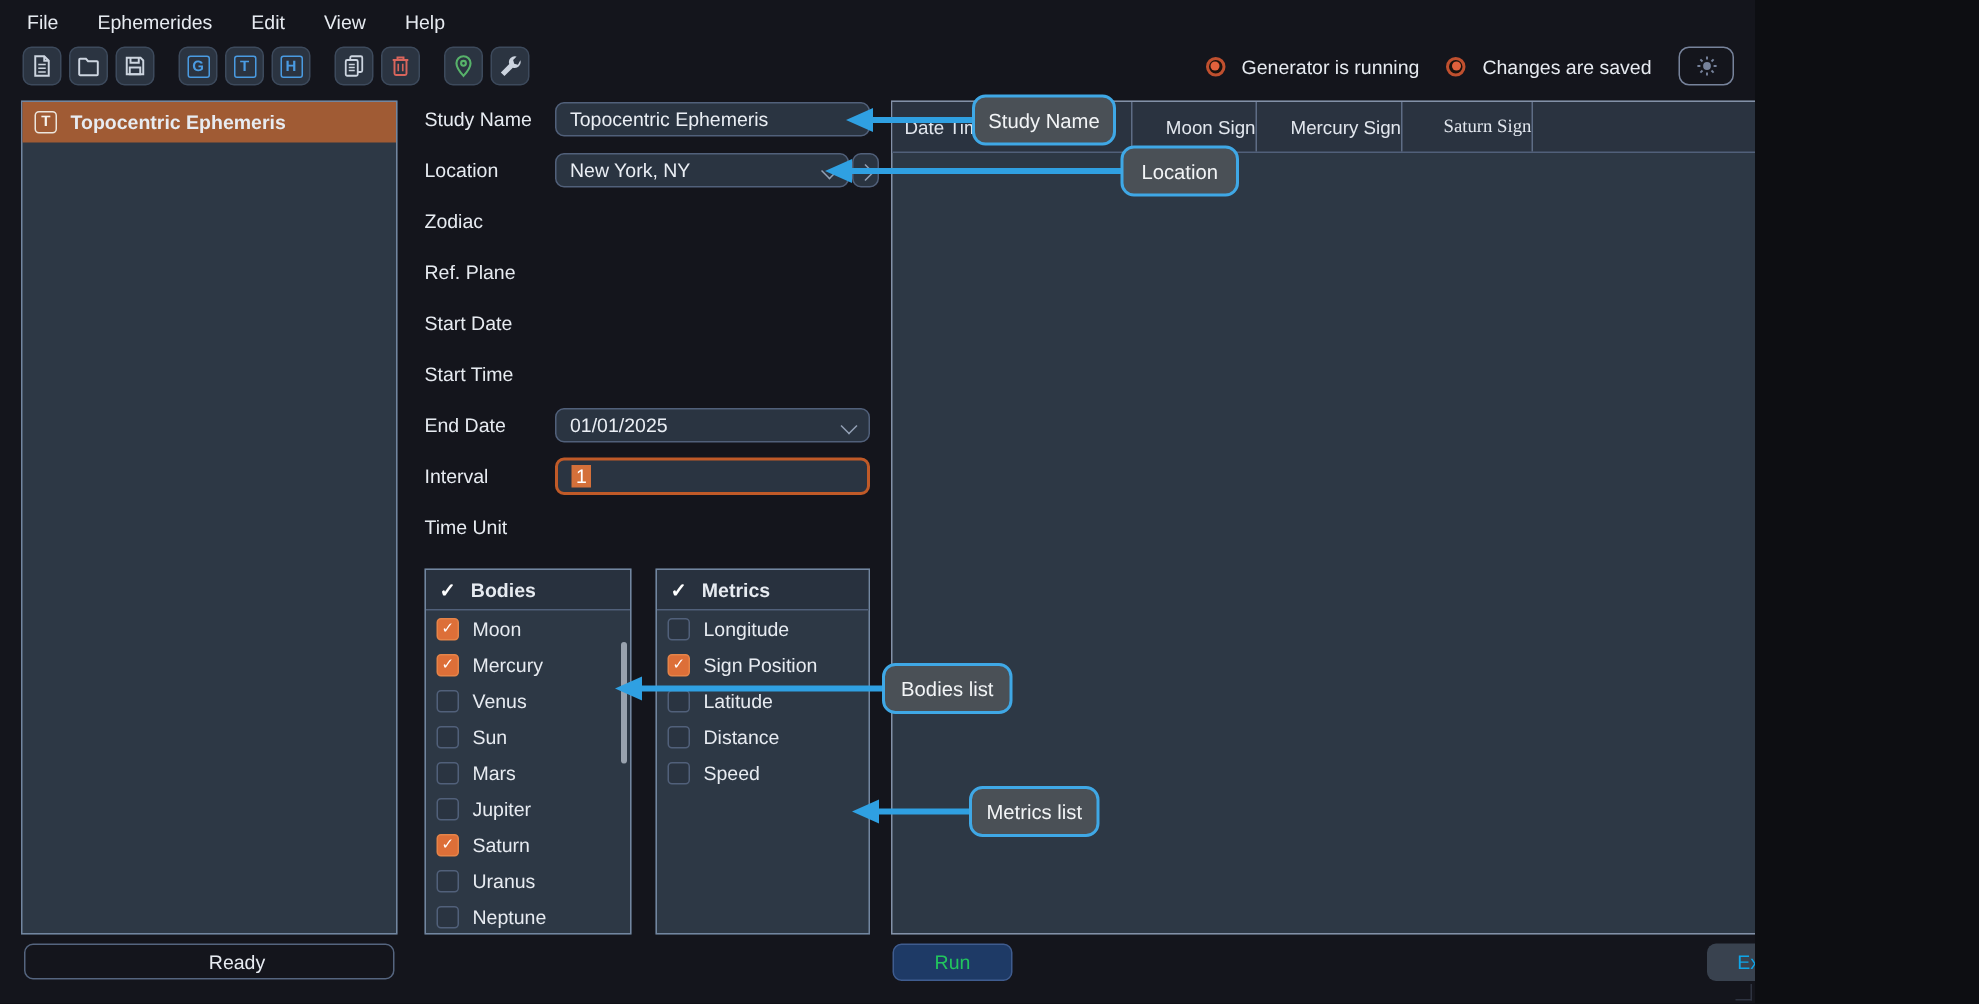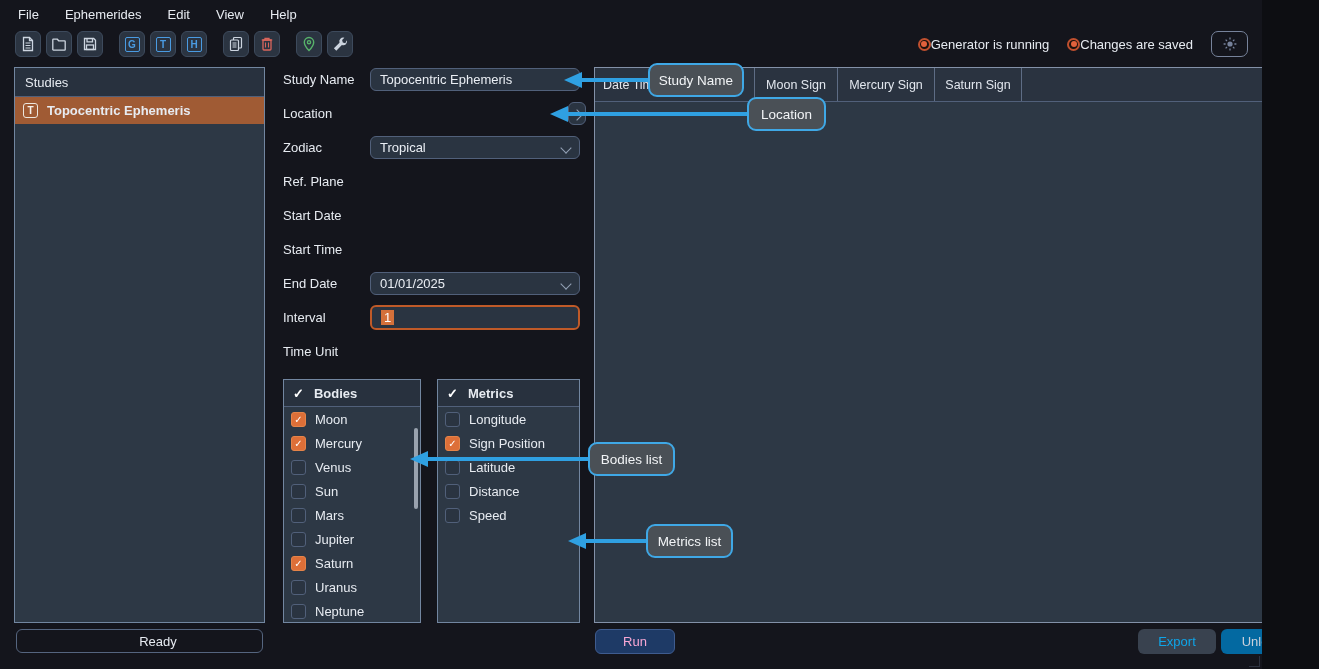--- a/index.html
+++ b/index.html
@@ -2,40 +2,40 @@
 <html><head>
 <meta charset="utf-8">
 <style>
   :root{
     --bg:#14151c; --panel:#2d3845; --panel-head:#28313e; --field:#2a3441;
     --border-light:#7286a0; --border-dim:#51607a; --text:#e7ebf1; --text-dim:#c7cfda;
     --orange:#dd6f38; --sel-orange:#a05b34; --focus:#c05a28; --blue:#2fa0e2;
     --runblue:#1e3a66; --btn:#2b3441; --btnborder:#3d4a5c;
   }
   html,body{margin:0;padding:0;background:#0d0e12;}
-  .app{position:relative;width:1262px;height:669px;background:var(--bg);
+  .app{position:relative;width:1170px;height:669px;background:var(--bg);
        font-family:"Liberation Sans",sans-serif;color:var(--text);overflow:hidden;}
 
   
   .menubar{position:absolute;left:0;top:0;right:0;height:28px;display:flex;align-items:center;
            padding-left:18px;gap:26px;font-size:13px;}
   .menu-item{cursor:default;}
 
   
   .toolbar{position:absolute;left:15px;top:29px;height:30px;display:flex;align-items:center;gap:5px;}
   .tgroup{display:flex;gap:5px;}
   .tgroup + .tgroup{margin-left:11px;}
   .tbtn{width:26px;height:26px;border-radius:6px;background:var(--btn);border:1px solid var(--btnborder);
         display:flex;align-items:center;justify-content:center;box-sizing:border-box;}
   .letterbox{width:15px;height:15px;border:1.5px solid #4a9be2;border-radius:2px;color:#4a9be2;
              font-size:10px;font-weight:bold;display:flex;align-items:center;justify-content:center;box-sizing:border-box;}
 
   
   .statusarea{position:absolute;top:30px;right:14px;height:28px;display:flex;align-items:center;gap:18px;font-size:13px;}
-  .statusitem{display:flex;align-items:center;gap:0;}
+  .statusitem{display:flex;align-items:center;gap:11px;}
   .dot{width:13px;height:13px;border-radius:50%;background:#1a120d;border:2px solid #c0502f;position:relative;box-sizing:border-box;}
   .dot::after{content:"";position:absolute;left:1.5px;top:1.5px;width:6px;height:6px;border-radius:50%;background:#e2613c;}
   .themebtn{width:37px;height:26px;border-radius:7px;border:1.5px solid #77839b;background:transparent;
             display:flex;align-items:center;justify-content:center;box-sizing:border-box;}
 
   
   .sidebar{position:absolute;left:14px;top:67px;width:251px;height:556px;background:var(--panel);
            border:1px solid var(--border-light);box-sizing:border-box;}
   .sidebar-head{height:28px;background:var(--panel-head);border-bottom:1px solid var(--border-dim);
                 display:flex;align-items:center;padding-left:10px;font-size:13px;}
@@ -72,31 +72,31 @@
   .checkbox{width:15px;height:15px;border-radius:3px;background:var(--field);border:1px solid var(--border-dim);
             box-sizing:border-box;display:flex;align-items:center;justify-content:center;font-size:10px;color:transparent;}
   .checkbox.checked{background:var(--orange);border-color:#e58449;color:#fff;}
   .checkbox.checked::after{content:"✓";}
   .vscroll{position:absolute;right:2px;top:48px;width:4px;height:81px;border-radius:2px;background:#99a2ae;}
 
   
   .tablepanel{position:absolute;left:594px;top:67px;width:709px;height:556px;background:var(--panel);
               border:1px solid #8391a8;box-sizing:border-box;}
   .table-header{height:33px;background:#2a3340;border-bottom:1px solid var(--border-dim);display:flex;}
-  .th{display:flex;align-items:center;justify-content:center;font-size:12.5px;color:#e2e7ee;
+  .th{display:flex;align-items:center;justify-content:flex-end;font-size:12.5px;color:#e2e7ee;
       border-right:1px solid #5e6d85;box-sizing:border-box;}
   .th:nth-of-type(1){width:160px;justify-content:flex-start;padding-left:8px;}
   .th:nth-of-type(2){width:83px;}
   .th:nth-of-type(3){width:97px;}
-  .th:nth-of-type(4){width:87px;}
+  .th:nth-of-type(4){width:87px;font-family:Liberation Serif, serif;}
 
   
   .btn{position:absolute;top:629px;height:25px;border-radius:6px;display:flex;align-items:center;
        justify-content:center;font-size:13px;box-sizing:border-box;}
-  .runbtn{left:595px;width:80px;background:var(--runblue);border:1px solid #3f5c8f;color:#f9a8d4;}
+  .runbtn{left:595px;width:80px;background:var(--runblue);border:1px solid #3f5c8f;color:#22c55e;}
   .exportbtn{left:1138px;width:78px;background:#39424f;color:#0ea5e9;}
   .unlockbtn{left:1221px;width:81px;background:#0369a1;color:#cad1db;}
 
   
   .callout{position:absolute;background:#4a5056;border:2.5px solid #3fa8e6;border-radius:9px;height:34px;
            display:flex;align-items:center;justify-content:center;font-size:13.5px;color:#f2f4f6;
            box-sizing:border-box;z-index:41;}
   .aline{position:absolute;height:4px;background:var(--blue);z-index:40;}
   .ah{position:absolute;width:0;height:0;border-top:8px solid transparent;border-bottom:8px solid transparent;
       border-right:18px solid var(--blue);z-index:40;}
@@ -212,47 +212,46 @@
             <circle cx="8" cy="8" r="2.6" fill="#76829b"></circle>
             <g stroke="#76829b" stroke-width="1.3">
               <path d="M8 1.6v2M8 12.4v2M1.6 8h2M12.4 8h2M3.6 3.6l1.4 1.4M11 11l1.4 1.4M12.4 3.6L11 5M5 11l-1.4 1.4"></path>
             </g>
           </svg>
         </span>
     </div>
   </div>
 
   <div class="sidebar">
-    <div class="sidebar-head">Studies</div>
     <div class="study-item">
       <span class="tbadge">T</span>
       <span>Topocentric Ephemeris</span>
     </div>
   </div>
   <div class="ready">Ready</div>
 
   <div class="flabel" style="top:72px">Study Name</div>
   <div class="flabel" style="top:106px">Location</div>
   <div class="flabel" style="top:140px">Zodiac</div>
   <div class="flabel" style="top:174px">Ref. Plane</div>
   <div class="flabel" style="top:208px">Start Date</div>
   <div class="flabel" style="top:242px">Start Time</div>
   <div class="flabel" style="top:276px">End Date</div>
   <div class="flabel" style="top:310px">Interval</div>
   <div class="flabel" style="top:344px">Time Unit</div>
 
   <div class="field" style="top:68px">
     <span>Topocentric Ephemeris</span>
   </div>
+  <div class="field" style="top:102px;width:196px">
+    <span>New York, NY</span>
+    <span class="chev" style="right:8px"></span>
+  </div>
   <div class="locbtn">
     <span class="chevr"></span>
-  </div>
-  <div class="field" style="top:136px">
-    <span>Tropical</span>
-    <span class="chev"></span>
   </div>
   <div class="field" style="top:272px">
     <span>01/01/2025</span>
     <span class="chev"></span>
   </div>
   <div class="field focused" style="top:305px">
     <span class="sel">1</span>
   </div>
 
   <div class="listpanel bodiespanel">

